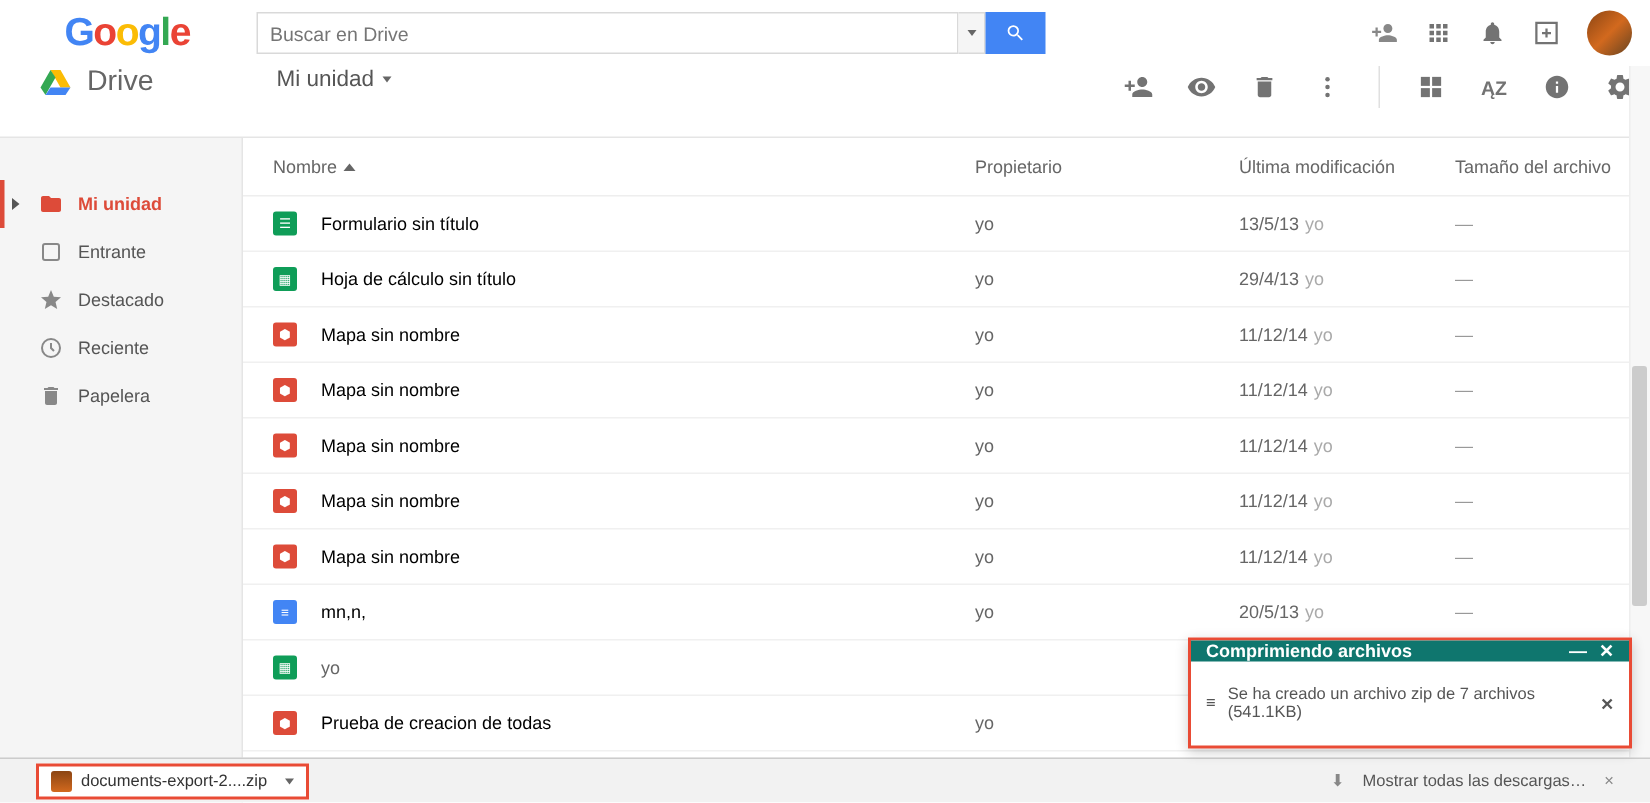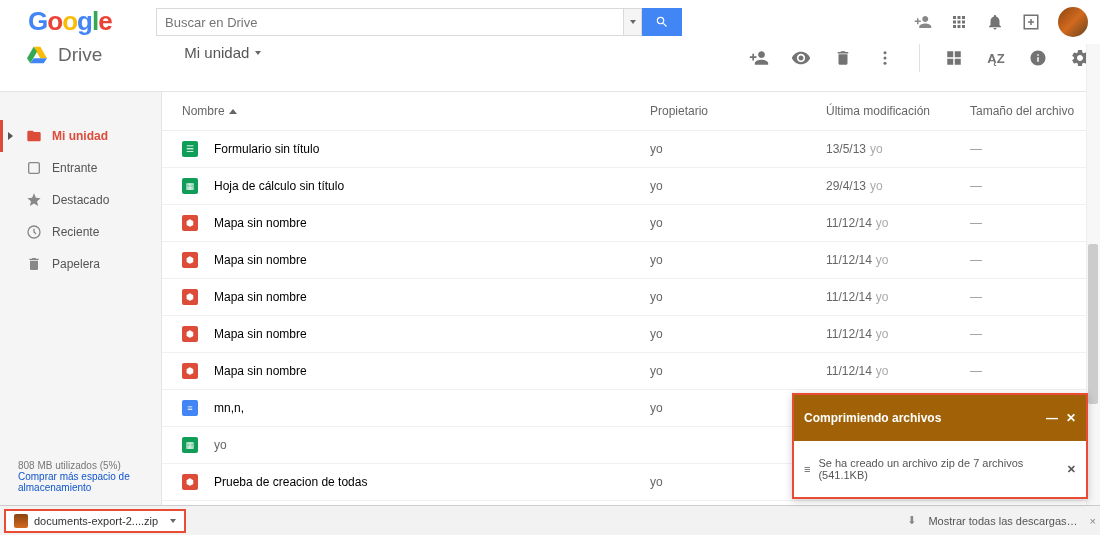--- a/index.html
+++ b/index.html
@@ -1,19 +1,19 @@
 <!DOCTYPE html>
 <html><head>
 <meta charset="utf-8">
 <style>
 * { margin: 0; padding: 0; box-sizing: border-box; font-family: Arial, sans-serif; }
 body { width: 1100px; height: 535px; overflow: hidden; background: #fff; position: relative; }
 
 
-.topbar { height: 44px; display: flex; align-items: center; padding: 0 12px; }
+.topbar { height: 44px; display: flex; align-items: center; padding: 0 12px; margin-left: 15px; }
 .google-logo { width: 92px; height: 32px; margin-left: 16px; margin-right: 36px; }
 .google-logo span { font-size: 26px; font-weight: bold; font-family: Arial, sans-serif; letter-spacing: -1px; }
 .g1 { color: #4285F4; } .g2 { color: #EA4335; } .g3 { color: #FBBC05; } .g4 { color: #4285F4; } .g5 { color: #34A853; } .g6 { color: #EA4335; }
 .search-wrap { display: flex; align-items: center; }
 .search-box { width: 468px; height: 28px; border: 1px solid #d9d9d9; padding: 0 8px; font-size: 13px; color: #999; outline: none; }
 .search-btn { width: 40px; height: 28px; background: #4285F4; border: none; display: flex; align-items: center; justify-content: center; cursor: pointer; }
 .search-icon-svg { fill: #fff; width: 14px; height: 14px; }
 .dropdown-arrow { width: 18px; height: 28px; border: 1px solid #d9d9d9; border-left: none; display: flex; align-items: center; justify-content: center; cursor: pointer; background: #f5f5f5; }
 .small-arrow { width: 0; height: 0; border-left: 3px solid transparent; border-right: 3px solid transparent; border-top: 4px solid #666; }
 .topbar-right { margin-left: auto; display: flex; align-items: center; gap: 18px; }
@@ -58,27 +58,27 @@
 .icon-map { background: #DD4B39; }
 .icon-doc { background: #4285F4; }
 .file-name { width: 436px; color: #000000; }
 .file-owner { width: 176px; color: #666; }
 .file-mod { width: 144px; color: #666; }
 .file-mod .by { color: #aaa; margin-left: 4px; }
 .file-size { flex: 1; color: #999; }
 
 
 .compress-box { position: absolute; right: 12px; bottom: 36px; width: 296px; border: 2px solid #E94B35; background: #fff; z-index: 10; box-shadow: 0 2px 8px rgba(0,0,0,0.2); }
-.compress-header { background: #a16207; color: #fff; padding: 16px 10px; font-size: 12px; font-weight: bold; display: flex; align-items: center; }
+.compress-header { background: #0f766e; color: #fff; padding: 0 10px; font-size: 12px; font-weight: bold; display: flex; align-items: center; }
 .compress-header-ctrls { margin-left: auto; display: flex; gap: 8px; cursor: pointer; }
 .compress-body { padding: 16px 10px; font-size: 11px; color: #555; display: flex; align-items: center; gap: 8px; }
 .close-x { font-weight: bold; cursor: pointer; }
 
 
-.download-bar { position: absolute; bottom: 0; left: 0; right: 0; height: 30px; background: #f2f2f2; border-top: 1px solid #ccc; display: flex; align-items: center; padding: 0 4px; }
+.download-bar { position: absolute; bottom: 0; left: 0; right: 0; height: 30px; background: #f2f2f2; border-top: 1px solid #ccc; display: flex; align-items: center; padding: 0 24px; }
 .download-item { display: flex; align-items: center; gap: 6px; padding: 3px 8px; border: 2px solid #E94B35; background: #fff; font-size: 11px; color: #333; }
 .zip-icon { width: 14px; height: 14px; background: linear-gradient(#8B4513, #D2691E); border-radius: 2px; }
 .download-right { margin-left: auto; display: flex; align-items: center; gap: 12px; font-size: 11px; color: #555; }
 .download-link { cursor: pointer; color: #555; }
 .dl-arrow { color: #888; }
 
 .scrollbar-v { position: absolute; right: 0; top: 44px; bottom: 30px; width: 14px; background: #f7f7f7; border-left: 1px solid #eee; }
 .scrollbar-thumb { position: absolute; right: 2px; top: 200px; width: 10px; height: 160px; background: #ccc; border-radius: 2px; }
 </style>
 </head>
@@ -226,24 +226,20 @@
         </div>
         <div class="nav-item">
           <div class="nav-icon">
             <svg width="16" height="16" viewBox="0 0 24 24" fill="#888">
               <path d="M6 19c0 1.1.9 2 2 2h8c1.1 0 2-.9 2-2V7H6v12zM19 4h-3.5l-1-1h-5l-1 1H5v2h14V4z"></path>
             </svg>
           </div>
           <span>Papelera</span>
         </div>
       </div>
-    <div class="storage-info">
-      <div>808 MB utilizados (5%)</div>
-      <div class="storage-link"><span>Comprar más espacio de</span><br><span>almacenamiento</span></div>
-    </div>
   </div>
 
   <div class="main">
     <div class="col-headers">
       <div class="col-name">
           <span>Nombre</span> 
           <div class="up-arrow"></div>
         </div>
       <div class="col-owner">Propietario</div>
       <div class="col-mod">Última modificación</div>

